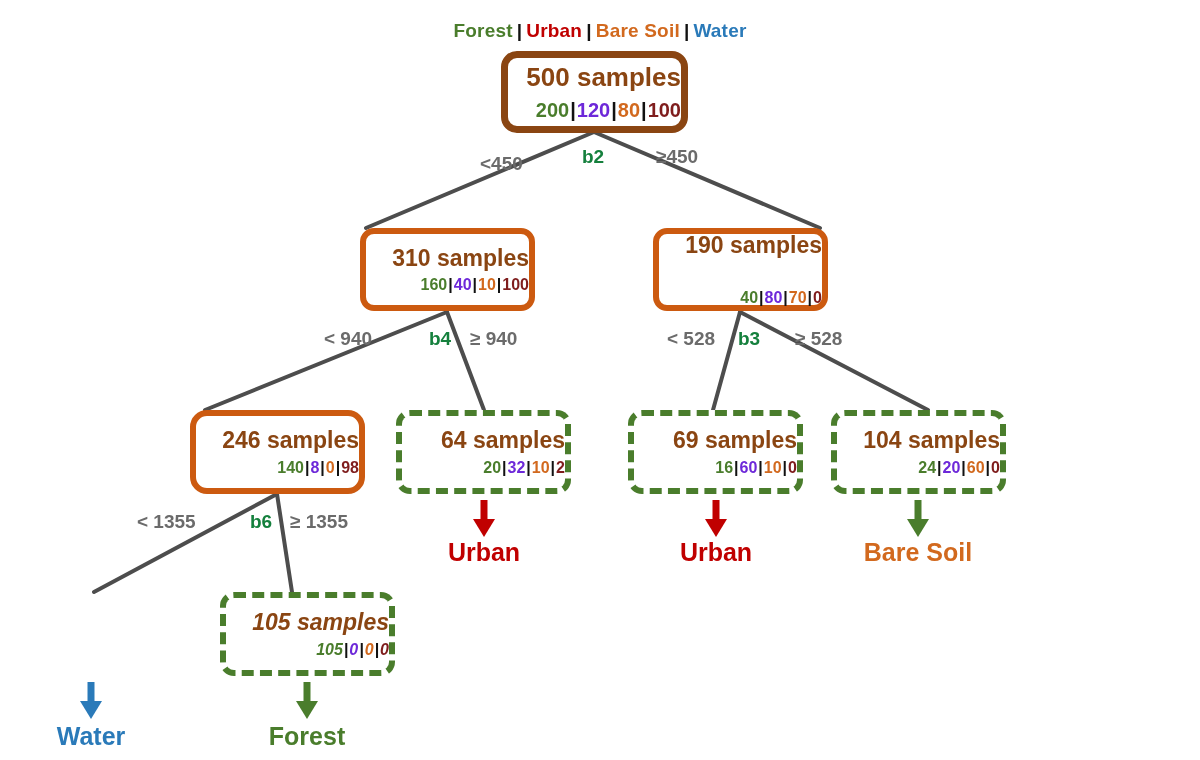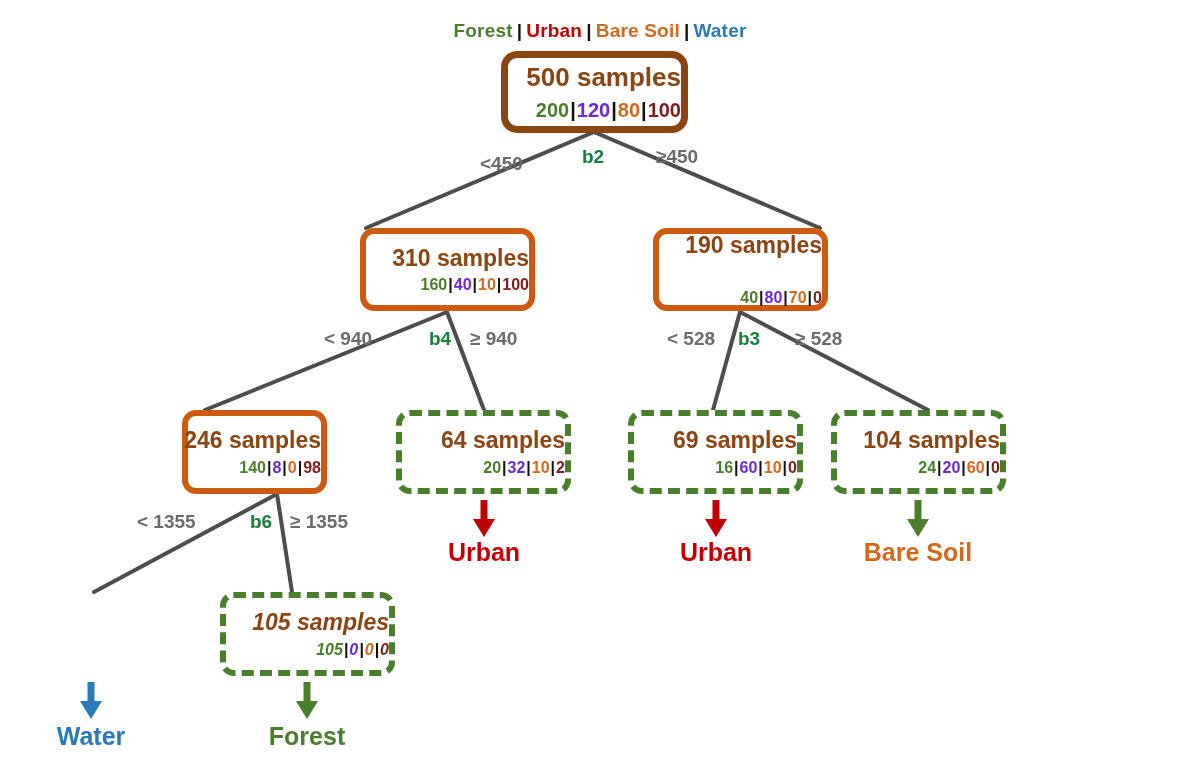--- a/index.html
+++ b/index.html
@@ -161,21 +161,21 @@
   <div class="node internal" style="left:360px; top:228px; width:175px; height:83px;padding-left:12px;">
     <div class="node-title">310 samples</div>
     <div class="counts"><span class="c-forest">160</span><span class="bar">|</span><span class="c-urban">40</span><span class="bar">|</span><span class="c-bare">10</span><span class="bar">|</span><span class="c-water">100</span></div>
   </div>
 
   <div class="node internal" style="left:653px; top:228px; width:175px; height:83px;gap:26px;">
     <div class="node-title">190 samples</div>
     <div class="counts"><span class="c-forest">40</span><span class="bar">|</span><span class="c-urban">80</span><span class="bar">|</span><span class="c-bare">70</span><span class="bar">|</span><span class="c-water">0</span></div>
   </div>
 
-  <div class="node internal" style="left:182px; top:410px; width:145px; height:84px;">
+  <div class="node internal" style="left:190px; top:410px; width:175px; height:84px;border-radius:17px;">
     <div class="node-title">246 samples</div>
     <div class="counts"><span class="c-forest">140</span><span class="bar">|</span><span class="c-urban">8</span><span class="bar">|</span><span class="c-bare">0</span><span class="bar">|</span><span class="c-water">98</span></div>
   </div>
 
   <div class="node leaf" style="left:396px; top:410px; width:175px; height:84px;">
     <div class="node-title">64 samples</div>
     <div class="counts"><span class="c-forest">20</span><span class="bar">|</span><span class="c-urban">32</span><span class="bar">|</span><span class="c-bare">10</span><span class="bar">|</span><span class="c-water">2</span></div>
   </div>
 
   <div class="node leaf" style="left:628px; top:410px; width:175px; height:84px;">

